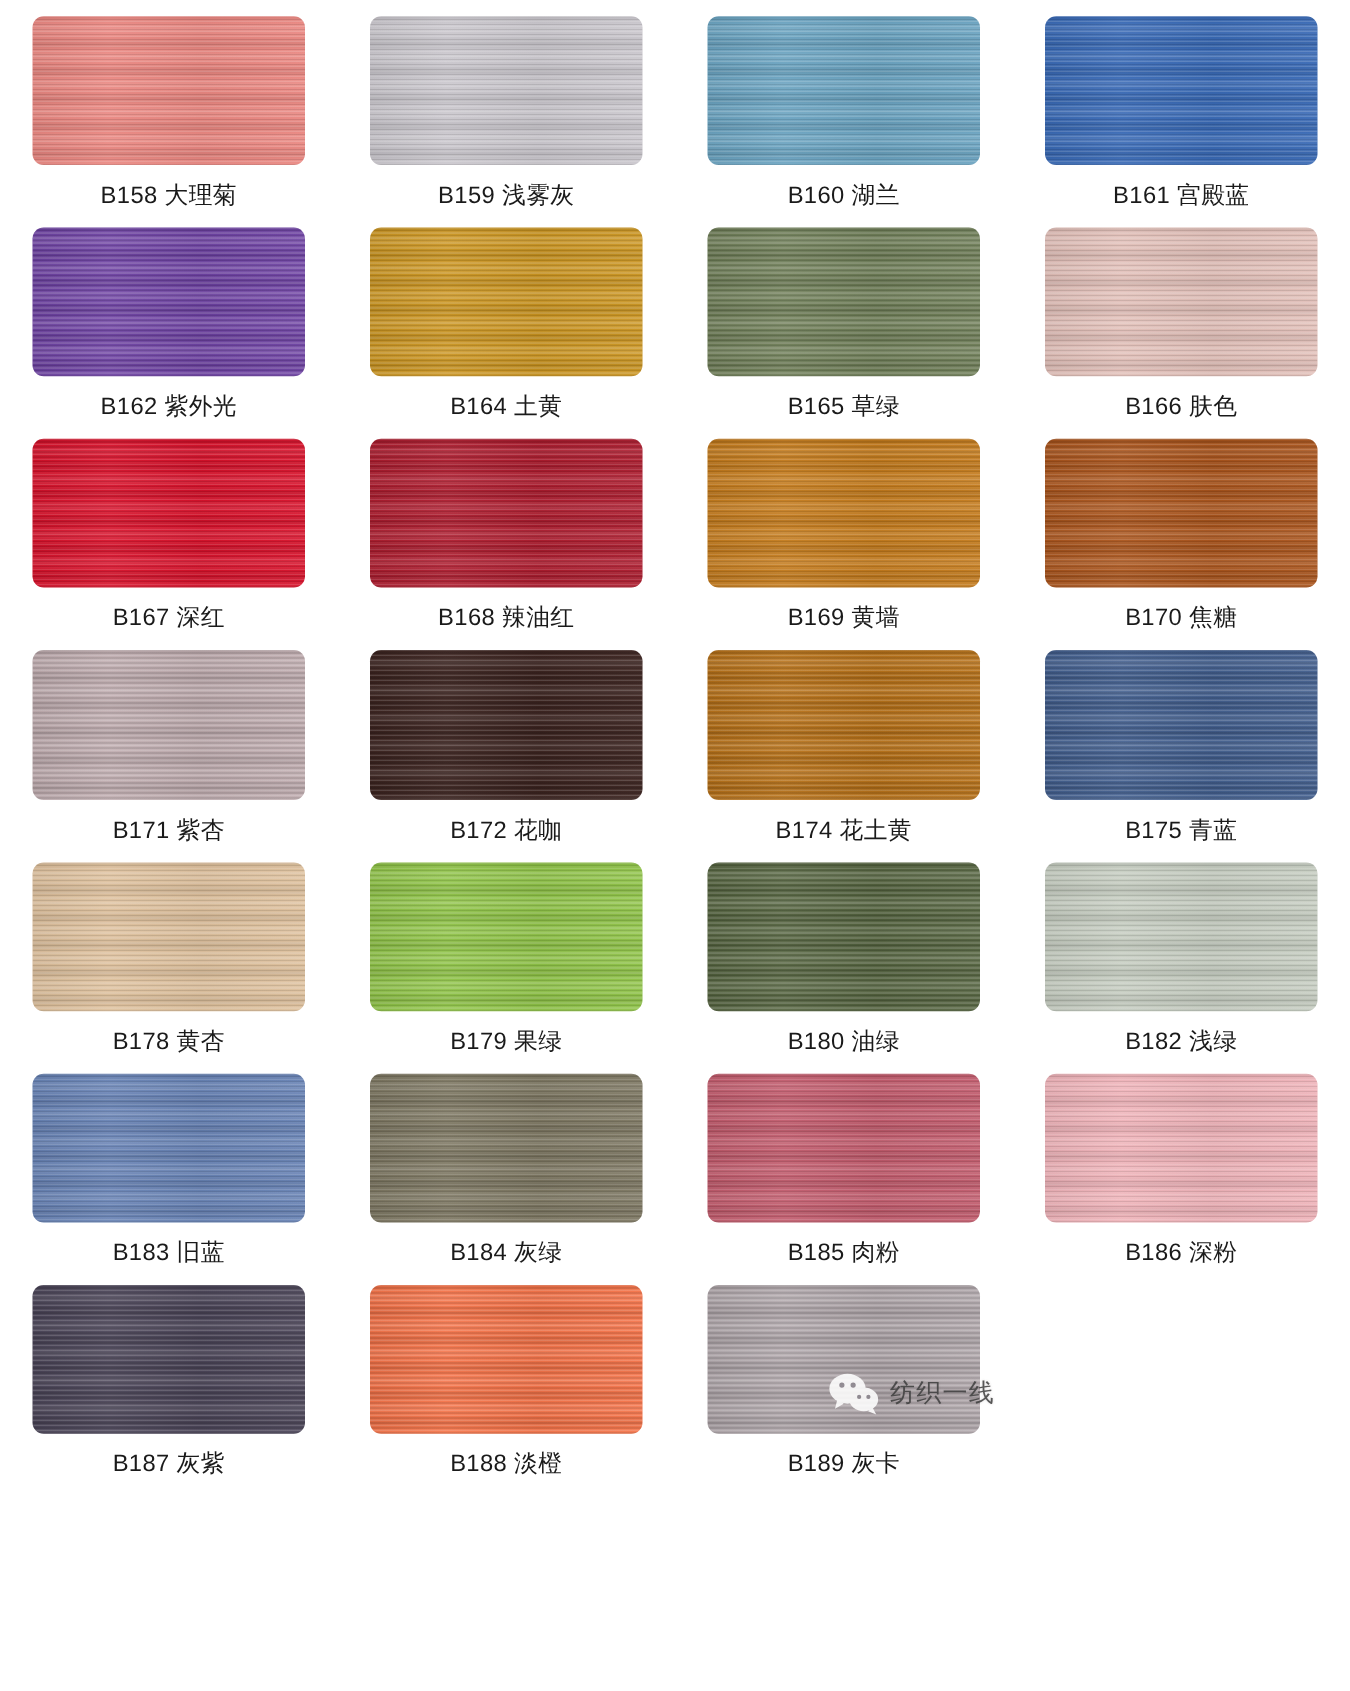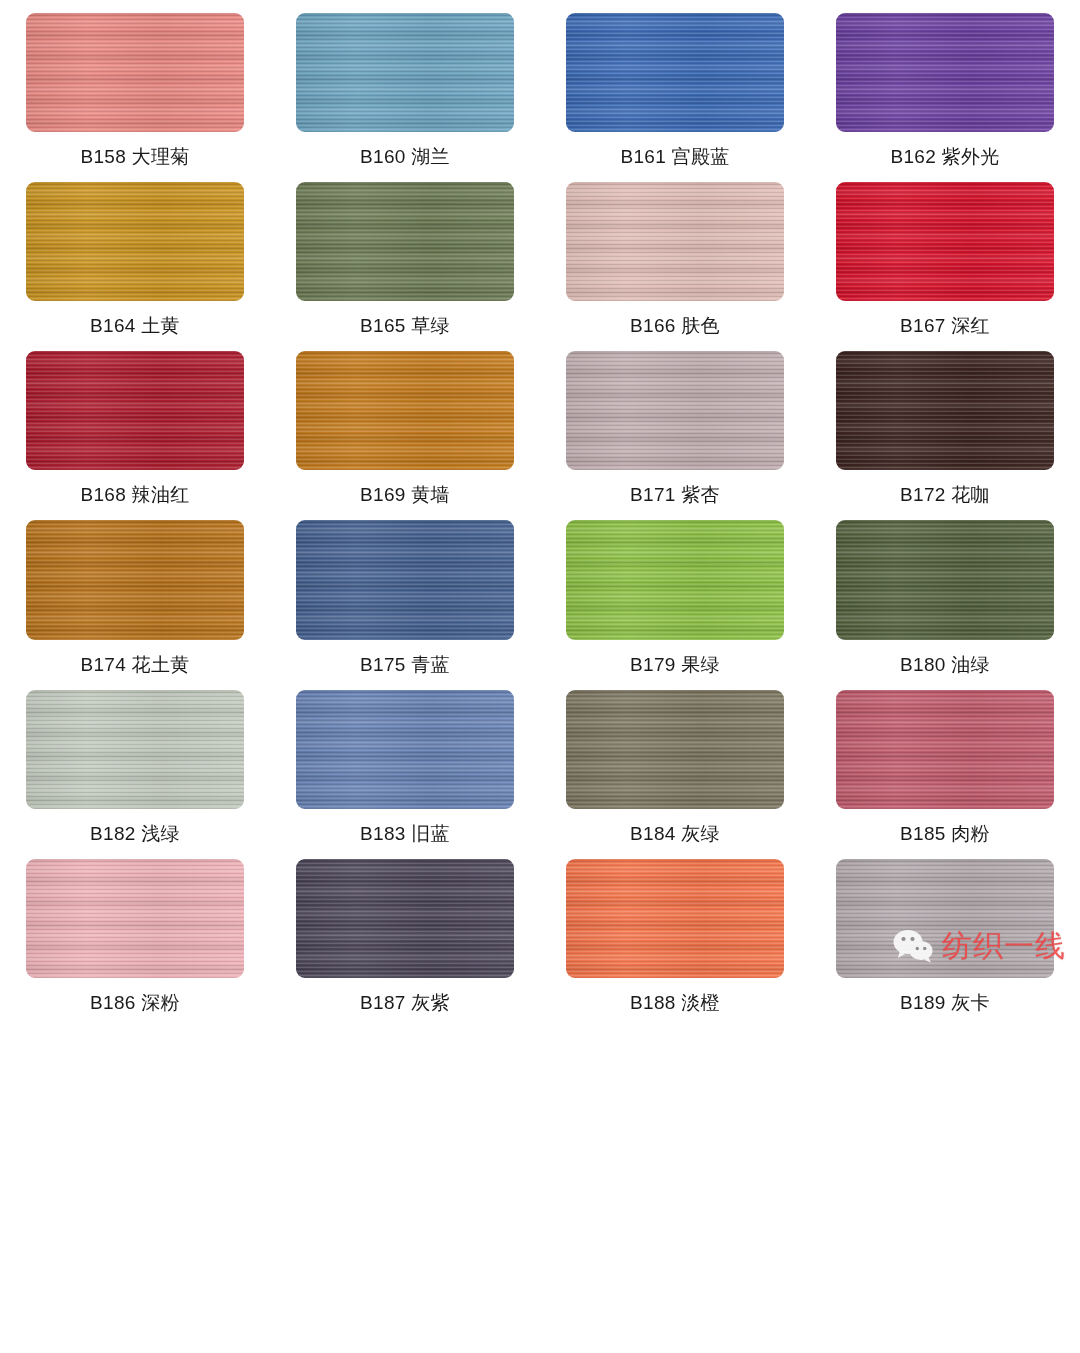--- a/index.html
+++ b/index.html
@@ -117,39 +117,43 @@
     opacity: 0.88;
   }
   .wechat-icon {
     width: 40px;
     height: 34px;
     position: relative;
     flex: none;
   }
   .wechat-icon svg { display: block; }
   .watermark-text {
-    font-size: 30px;
+    font-size: 20px;
     line-height: 30px;
-    color: #ef4444;
+    color: #404040;
     font-weight: 400;
     letter-spacing: 1px;
     text-shadow: 0 0 2px rgba(120,110,115,0.35);
     white-space: nowrap;
   }
 </style>
 </head>
 <body>
 
 <div id="color-card-page">
   <div class="swatch-grid">
       <div class="swatch-cell">
     <div class="swatch-chip" style="background-color: rgb(233, 135, 129);"></div>
     <div class="swatch-label">B158 大理菊</div>
   </div>
       <div class="swatch-cell">
+    <div class="swatch-chip" style="background-color: rgb(201, 198, 204);"></div>
+    <div class="swatch-label">B159 浅雾灰</div>
+  </div>
+      <div class="swatch-cell">
     <div class="swatch-chip" style="background-color: rgb(107, 163, 192);"></div>
     <div class="swatch-label">B160 湖兰</div>
   </div>
       <div class="swatch-cell">
     <div class="swatch-chip" style="background-color: rgb(58, 106, 181);"></div>
     <div class="swatch-label">B161 宫殿蓝</div>
   </div>
       <div class="swatch-cell">
     <div class="swatch-chip" style="background-color: rgb(107, 63, 160);"></div>
     <div class="swatch-label">B162 紫外光</div>
@@ -172,34 +176,42 @@
   </div>
       <div class="swatch-cell">
     <div class="swatch-chip" style="background-color: rgb(172, 28, 46);"></div>
     <div class="swatch-label">B168 辣油红</div>
   </div>
       <div class="swatch-cell">
     <div class="swatch-chip" style="background-color: rgb(195, 122, 28);"></div>
     <div class="swatch-label">B169 黄墙</div>
   </div>
       <div class="swatch-cell">
+    <div class="swatch-chip" style="background-color: rgb(169, 84, 28);"></div>
+    <div class="swatch-label">B170 焦糖</div>
+  </div>
+      <div class="swatch-cell">
     <div class="swatch-chip" style="background-color: rgb(192, 173, 176);"></div>
     <div class="swatch-label">B171 紫杏</div>
   </div>
       <div class="swatch-cell">
     <div class="swatch-chip" style="background-color: rgb(60, 36, 32);"></div>
     <div class="swatch-label">B172 花咖</div>
   </div>
       <div class="swatch-cell">
     <div class="swatch-chip" style="background-color: rgb(183, 114, 26);"></div>
     <div class="swatch-label">B174 花土黄</div>
   </div>
       <div class="swatch-cell">
     <div class="swatch-chip" style="background-color: rgb(68, 96, 143);"></div>
     <div class="swatch-label">B175 青蓝</div>
+  </div>
+      <div class="swatch-cell">
+    <div class="swatch-chip" style="background-color: rgb(220, 190, 154);"></div>
+    <div class="swatch-label">B178 黄杏</div>
   </div>
       <div class="swatch-cell">
     <div class="swatch-chip" style="background-color: rgb(140, 192, 68);"></div>
     <div class="swatch-label">B179 果绿</div>
   </div>
       <div class="swatch-cell">
     <div class="swatch-chip" style="background-color: rgb(82, 97, 61);"></div>
     <div class="swatch-label">B180 油绿</div>
   </div>
       <div class="swatch-cell">

